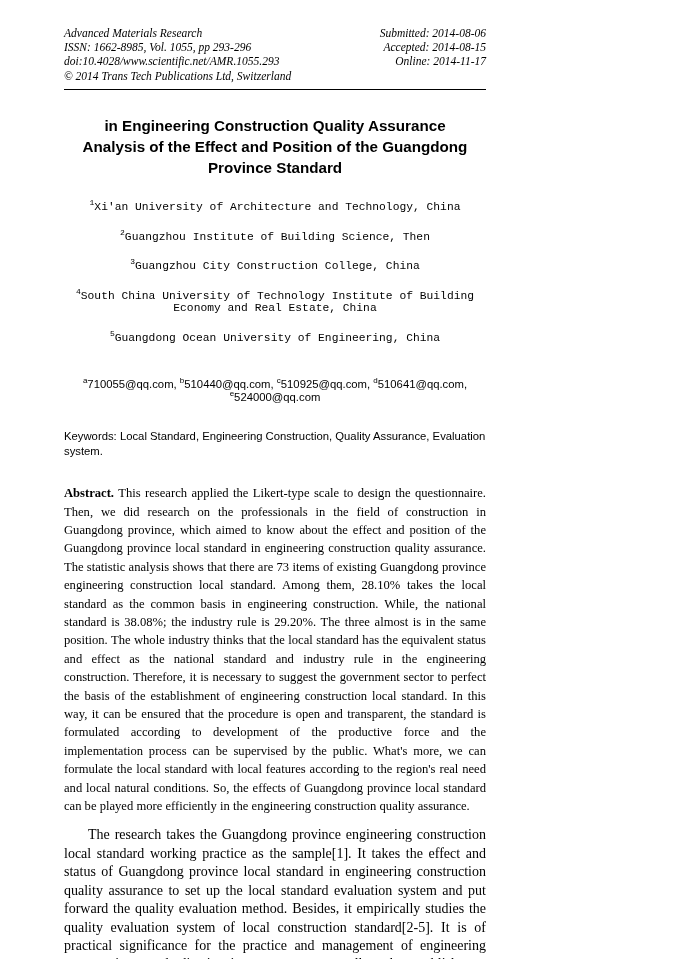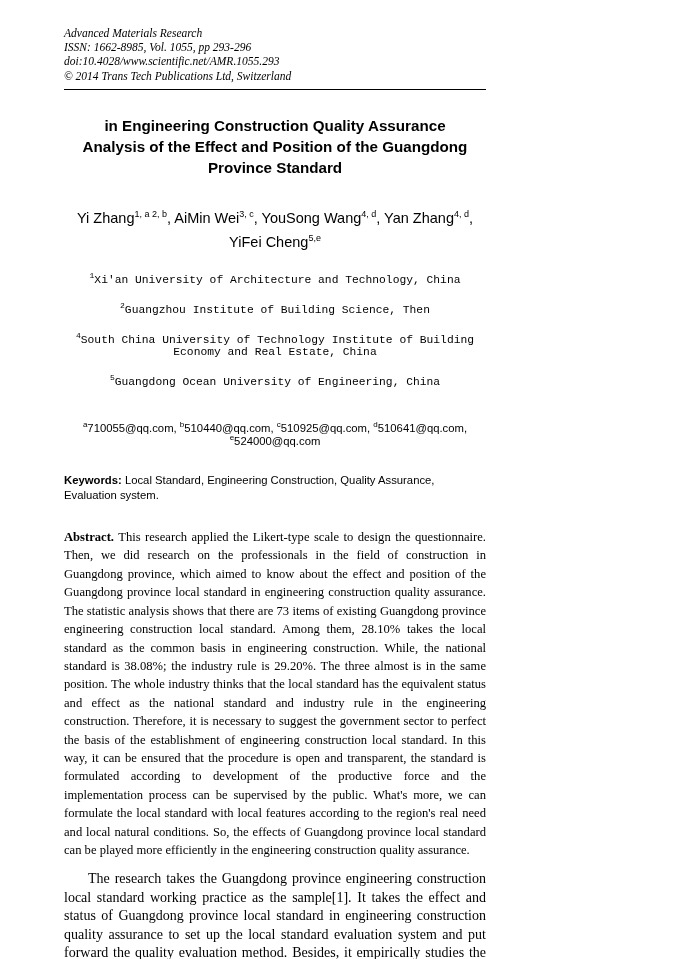--- a/index.html
+++ b/index.html
@@ -92,21 +92,21 @@
   }
 
   
   .keywords {
     margin-top: 26px;
     font-family: "Liberation Sans", sans-serif;
     font-size: 11.3px;
     line-height: 15px;
   }
   .keywords .kw-label {
-    font-weight: bold;
+    font-weight: normal;
   }
 
   
   .abstract {
     margin-top: 25px;
     font-size: 12.6px;
     line-height: 18.4px;
     text-align: justify;
   }
   .abstract .ab-label {
@@ -132,36 +132,39 @@
 
 <div class="page">
 
   <div class="header">
     <div class="header-left">
       <div>Advanced Materials Research</div>
       <div>ISSN: 1662-8985, Vol. 1055, pp 293-296</div>
       <div>doi:10.4028/www.scientific.net/AMR.1055.293</div>
       <div>© 2014 Trans Tech Publications Ltd, Switzerland</div>
     </div>
+    <div class="header-right">
+      <div>Submitted: 2014-08-06</div>
+      <div>Accepted: 2014-08-15</div>
+      <div>Online: 2014-11-17</div>
+    </div>
   </div>
 
   <div class="rule"></div>
 
   <div class="title">
     <div>in Engineering Construction Quality Assurance</div>
     <div>Analysis of the Effect and Position of the Guangdong Province Standard</div>
   </div>
 
-  <div class="authors">
-    <span>Yi Zhang</span><sup>1, a 2, b</sup>, <span>AiMin Wei</span><sup>3, c</sup>, <span>YouSong Wang</span><sup>4, d</sup>, <span>Yan Zhang</span><sup>4, d</sup>, <span>YiFei Cheng</span><sup>5,e</sup>
-  </div>
 
   <div class="affiliations">
     <div class="aff"><sup>1</sup><span>Xi'an University of Architecture and Technology, China</span></div>
     <div class="aff"><sup>2</sup><span>Guangzhou Institute of Building Science, Then</span></div>
+    <div class="aff"><sup>3</sup><span>Guangzhou City Construction College, China</span></div>
     <div class="aff"><sup>4</sup><span>South China University of Technology Institute of Building Economy and Real Estate, China</span></div>
     <div class="aff"><sup>5</sup><span>Guangdong Ocean University of Engineering, China</span></div>
   </div>
 
   <div class="emails">
     <sup>a</sup><span>710055@qq.com, </span><sup>b</sup><span>510440@qq.com, </span><sup>c</sup><span>510925@qq.com, </span><sup>d</sup><span>510641@qq.com, </span><sup>e</sup><span>524000@qq.com</span>
   </div>
 
   <div class="keywords">
     <span class="kw-label">Keywords:</span><span> Local Standard, Engineering Construction, Quality Assurance, Evaluation system.</span>

